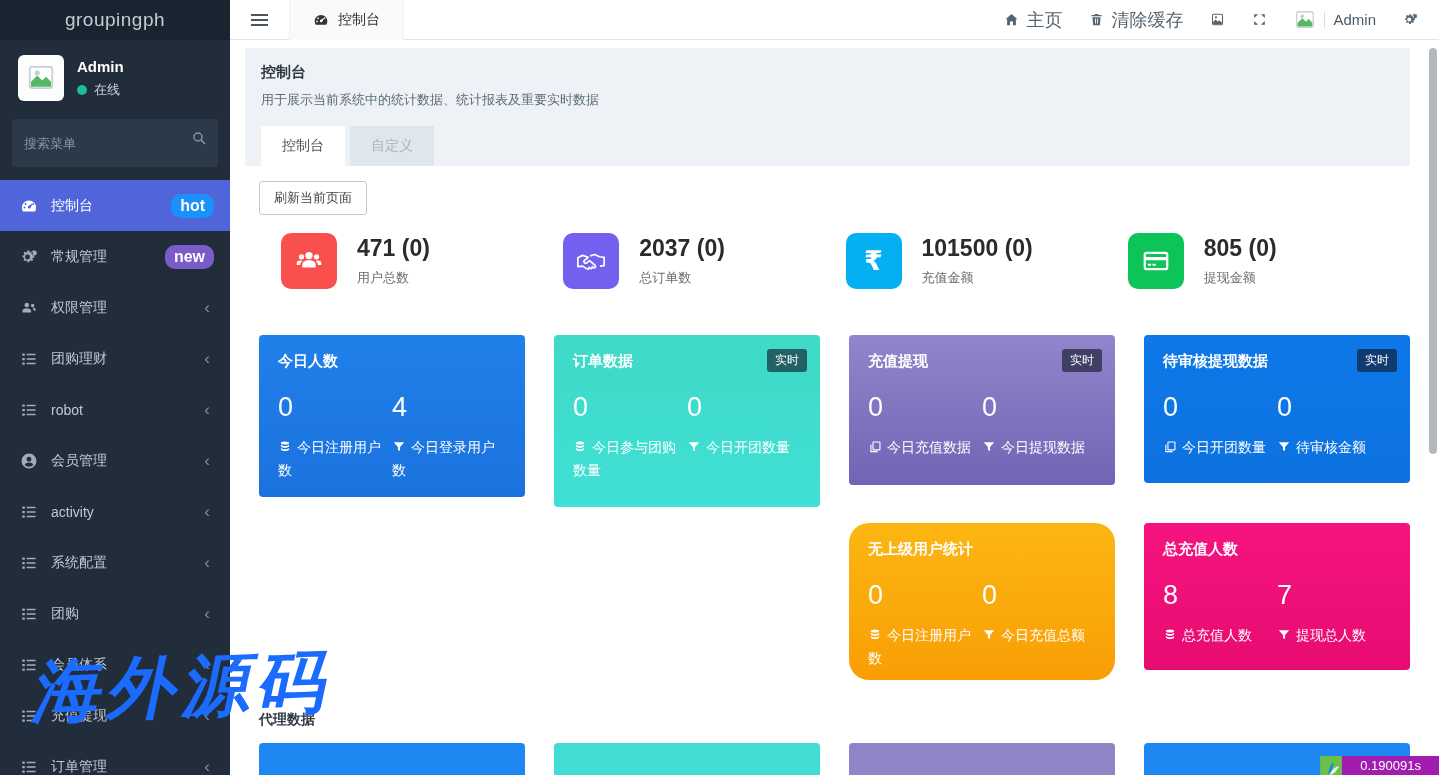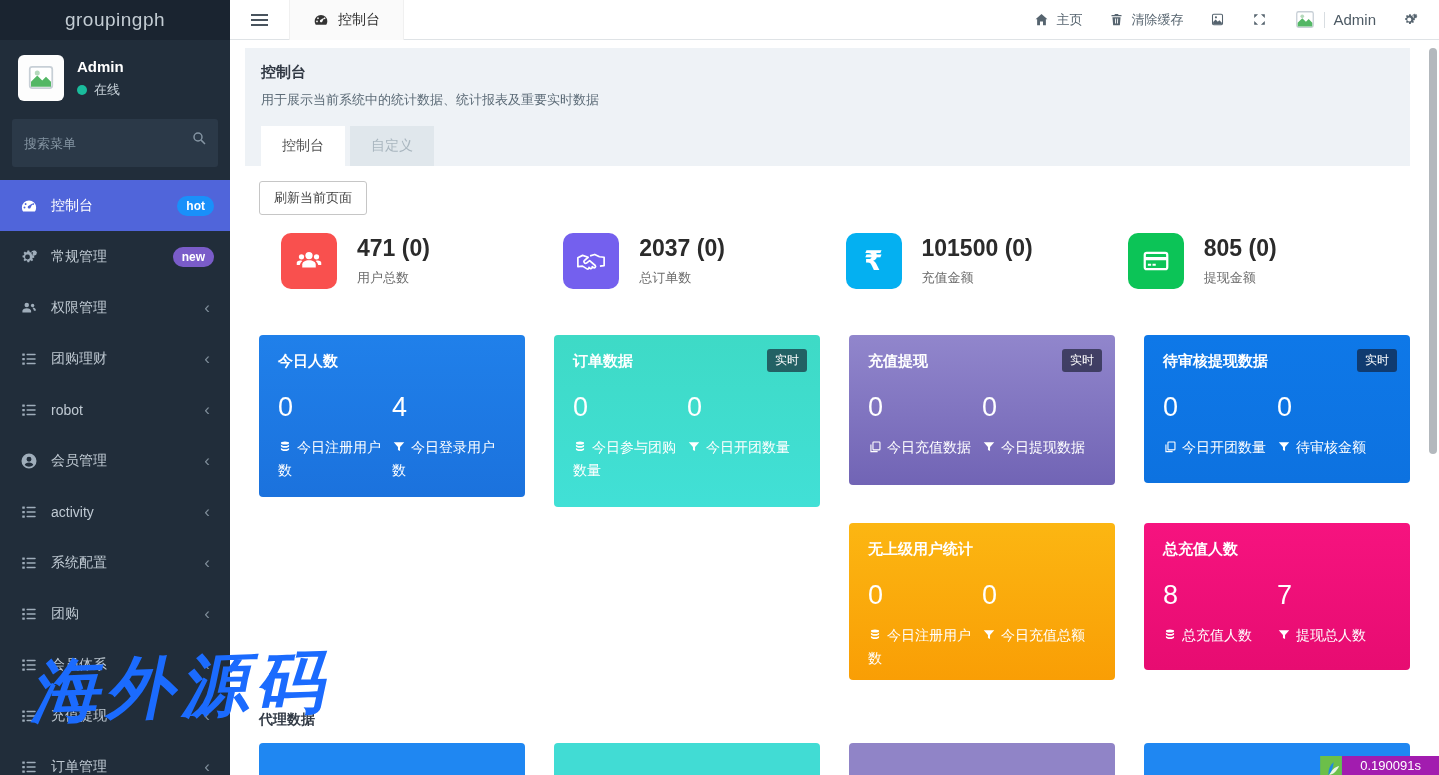--- a/index.html
+++ b/index.html
@@ -18,31 +18,31 @@
   .search { margin:6px 12px 13px; position:relative; }
   .search input { width:100%; height:48px; background:#2b3948; border:0; border-radius:3px; padding:0 36px 0 12px; color:#cdd6dd; font-size:13px; outline:none; }
   .search input::placeholder { color:#8595a3; }
   .search .sico { position:absolute; right:11px; top:11px; width:16px; height:16px; color:#8595a3; cursor:pointer; }
   .menu-item { height:51px; display:flex; align-items:center; padding:0 16px 0 20px; color:#bfc9d2; font-size:14px; cursor:pointer; }
   .menu-item .mi { width:18px; height:18px; margin-right:13px; color:#9fadba; flex:none; }
   .menu-item .mi svg { width:100%; height:100%; }
   .menu-item .lbl { flex:1; }
   .menu-item.active { color:#fff; }
   .menu-item.active .mi { color:#fff; }
-  .mbadge { font-size:12px; font-weight:bold; color:#fff; padding:3px 9px; border-radius:10px; }
+  .mbadge { font-size:16px; font-weight:bold; color:#fff; padding:3px 9px; border-radius:10px; }
   .chev { color:#7f8d99; font-size:17px; line-height:1; padding-right:4px; }
 
   
   .topbar { position:absolute; left:230px; top:0; right:0; height:40px; background:#fff; border-bottom:1px solid #dfe3e6; display:flex; align-items:center; z-index:3; }
   .hamburger { padding:0 21px; cursor:pointer; }
   .hamburger i { display:block; width:17px; height:2px; background:#49545e; margin:3px 0; }
   .toptab { height:40px; display:flex; align-items:center; gap:9px; padding:0 23px; background:#fafafa; border-left:1px solid #f0f0f0; border-right:1px solid #f0f0f0; font-size:14px; color:#333; cursor:pointer; }
   .toptab svg { width:16px; height:16px; color:#333; }
   .tb-right { margin-left:auto; display:flex; align-items:center; gap:27px; padding-right:21px; }
-  .tb-item { display:flex; align-items:center; gap:7px; color:#56646f; font-size:13px; cursor:pointer;justify-content:center; }
+  .tb-item { display:flex; align-items:center; gap:7px; color:#56646f; font-size:18px; cursor:pointer;justify-content:center; }
   .tb-item svg { width:15px; height:15px; color:#56646f; }
   .tb-user { display:flex; align-items:center; gap:8px; cursor:pointer; }
   .tb-user .sep { width:1px; height:16px; background:#d8dde1; }
   .tb-user .nm { color:#4d5a64; font-size:15px; }
 
   
   .content { position:absolute; left:230px; top:41px; right:0; bottom:0; background:#fff; z-index:1; }
   .heading { margin:7px 29px 0 15px; background:#eef2f6; padding:15px 16px 0; }
   .h-title { font-size:15px; font-weight:bold; color:#323a45; }
   .h-sub { font-size:13px; color:#5c6b77; margin-top:9px; }
@@ -487,21 +487,21 @@
           </div>
           <div class="card-col">
             <div class="cv">0</div>
             <div class="cl"><svg viewBox="0 0 24 24" fill="#fff">
                   <path d="M3 4h18l-7.2 8.2V19l-3.6-1.8v-5z"></path>
                 </svg><span>待审核金额</span></div>
           </div>
         </div>
       </div>
 
-      <div class="card" style="height: 157px; grid-column: 3; background: linear-gradient(rgb(252, 182, 18), rgb(249, 158, 5));">
+      <div class="card" style="height: 157px; grid-column: 3; background: linear-gradient(rgb(252, 182, 18), rgb(249, 158, 5)); border-radius: 20px;">
         <div class="card-title">无上级用户统计</div>
 
         <div class="card-vals">
           <div class="card-col">
             <div class="cv">0</div>
             <div class="cl"><svg viewBox="0 0 24 24" fill="#fff">
                   <ellipse cx="12" cy="5.3" rx="7" ry="2.6"></ellipse>
                   <path d="M5 7.7c0 1.4 3.1 2.6 7 2.6s7-1.2 7-2.6v2.9c0 1.4-3.1 2.6-7 2.6s-7-1.2-7-2.6z"></path>
                   <path d="M5 13.4c0 1.4 3.1 2.6 7 2.6s7-1.2 7-2.6v2.9c0 1.4-3.1 2.6-7 2.6s-7-1.2-7-2.6z"></path>
                 </svg><span>今日注册用户数</span></div>

